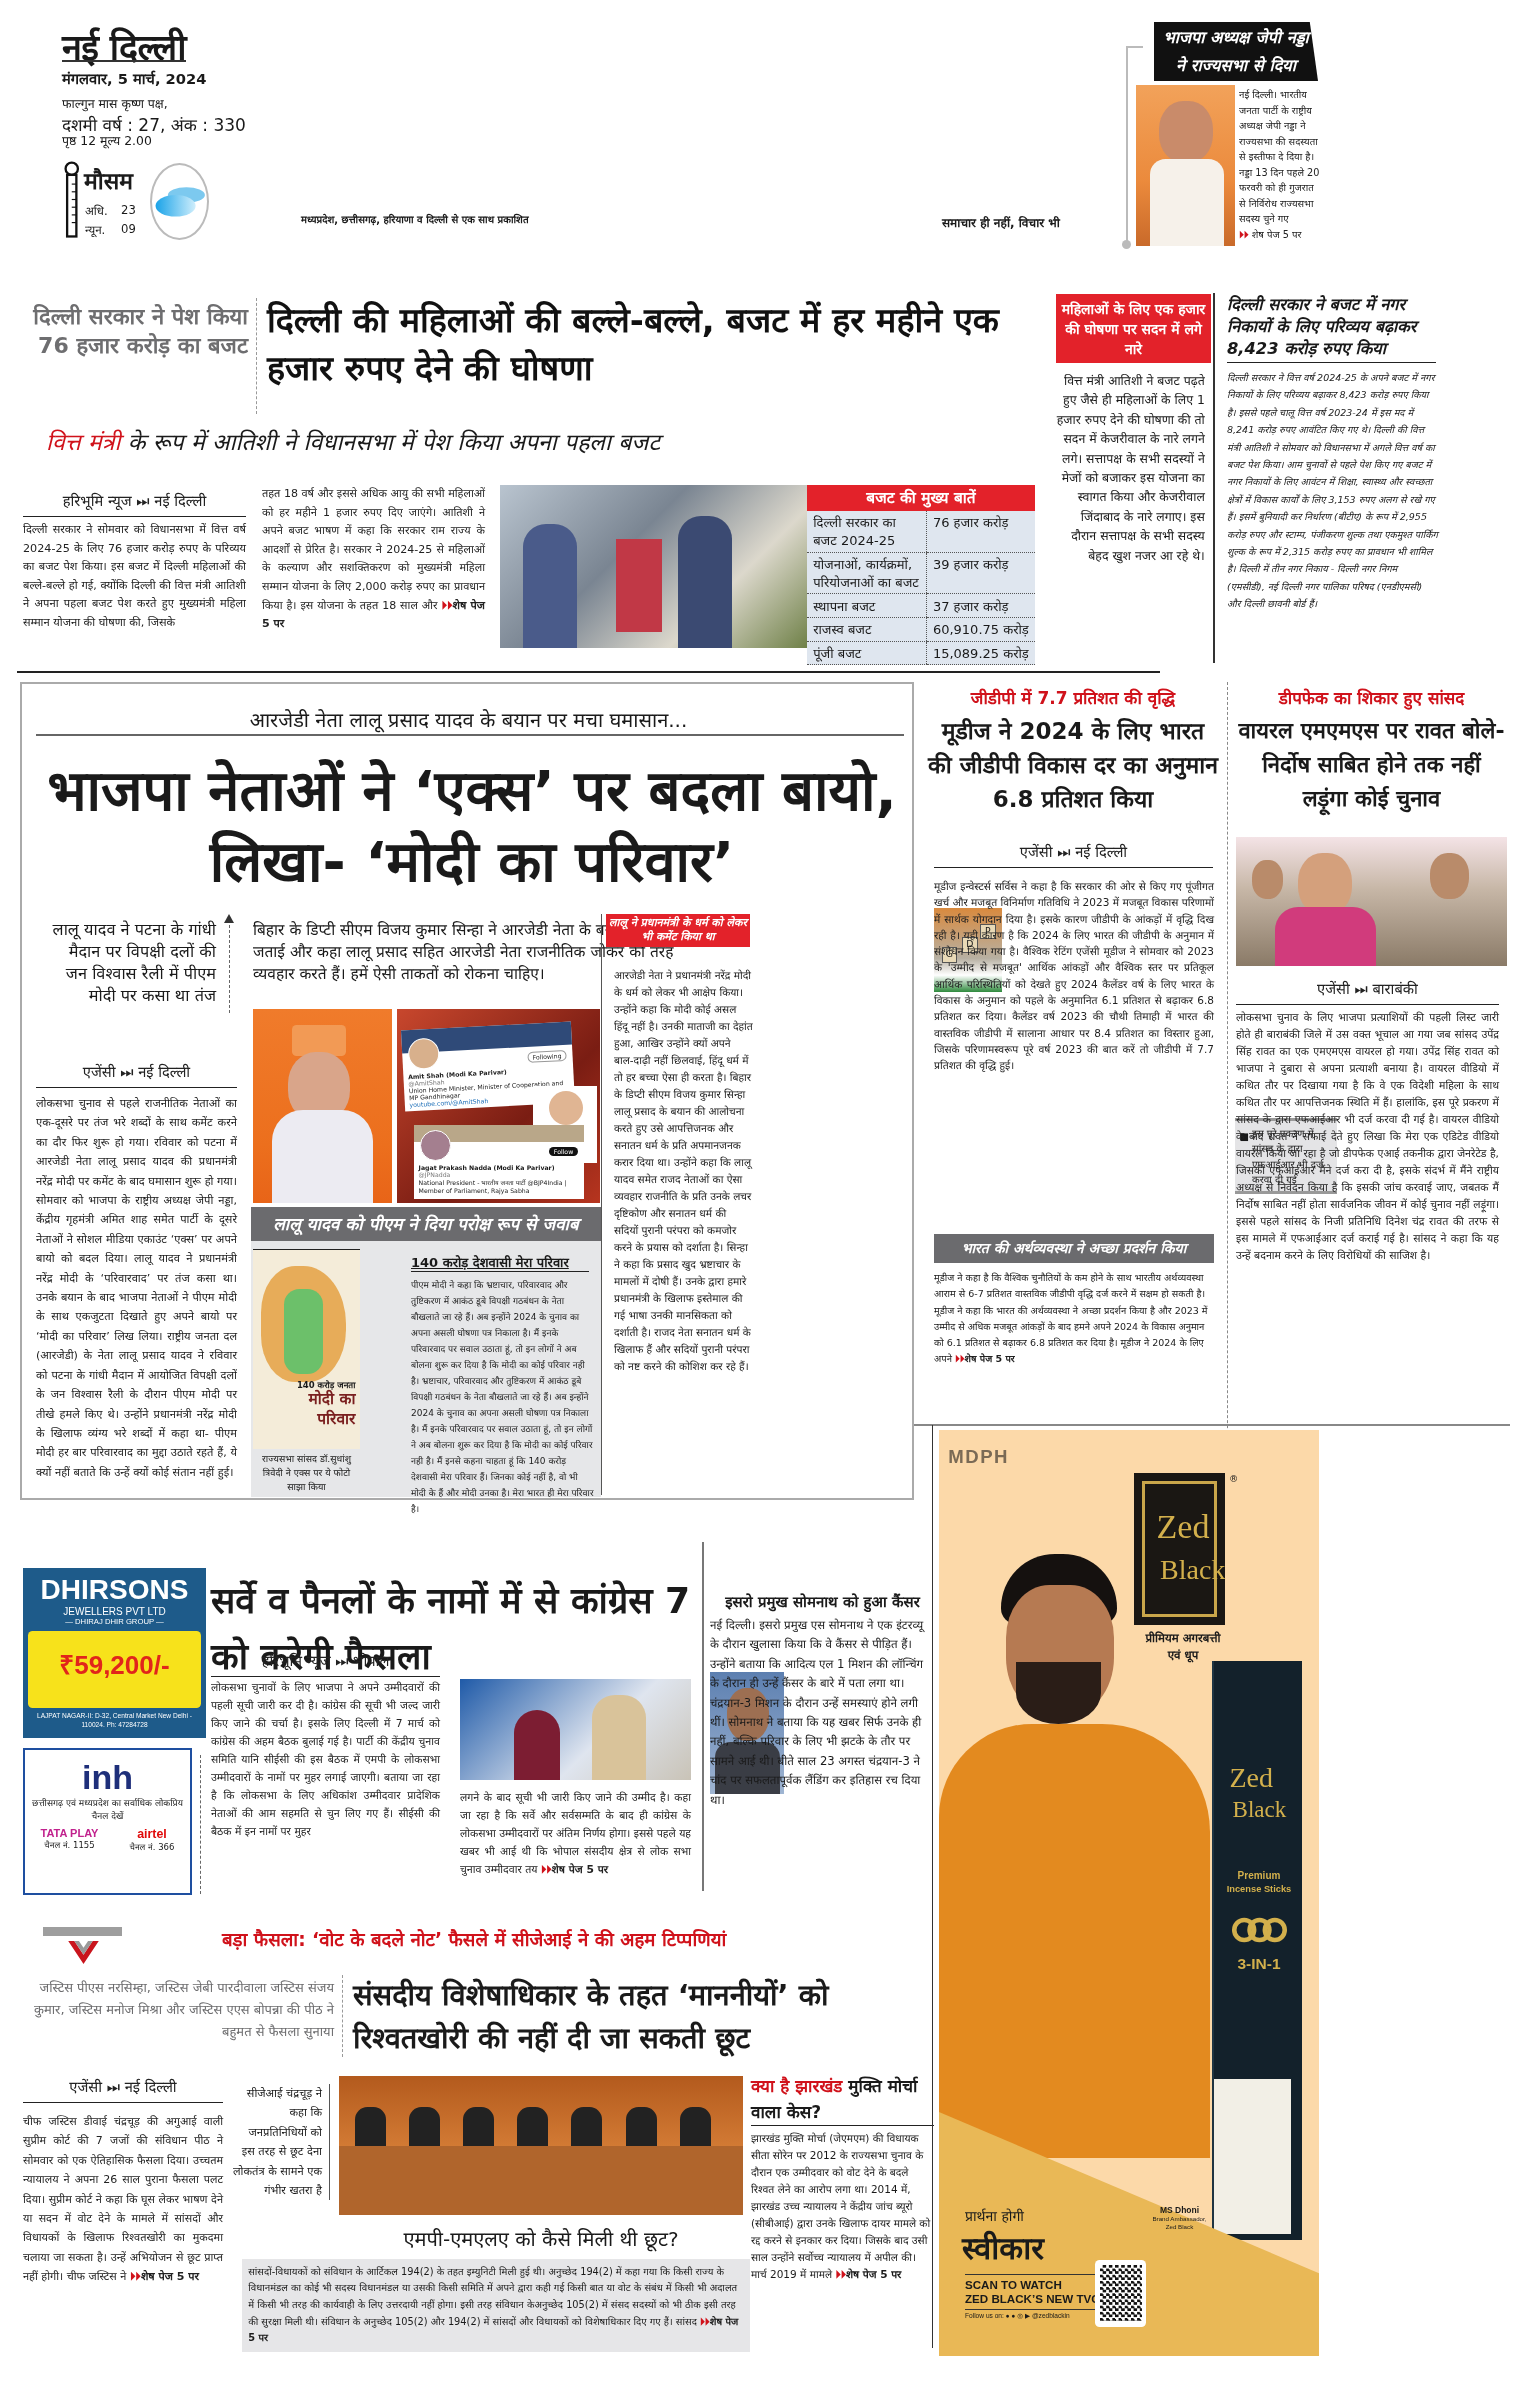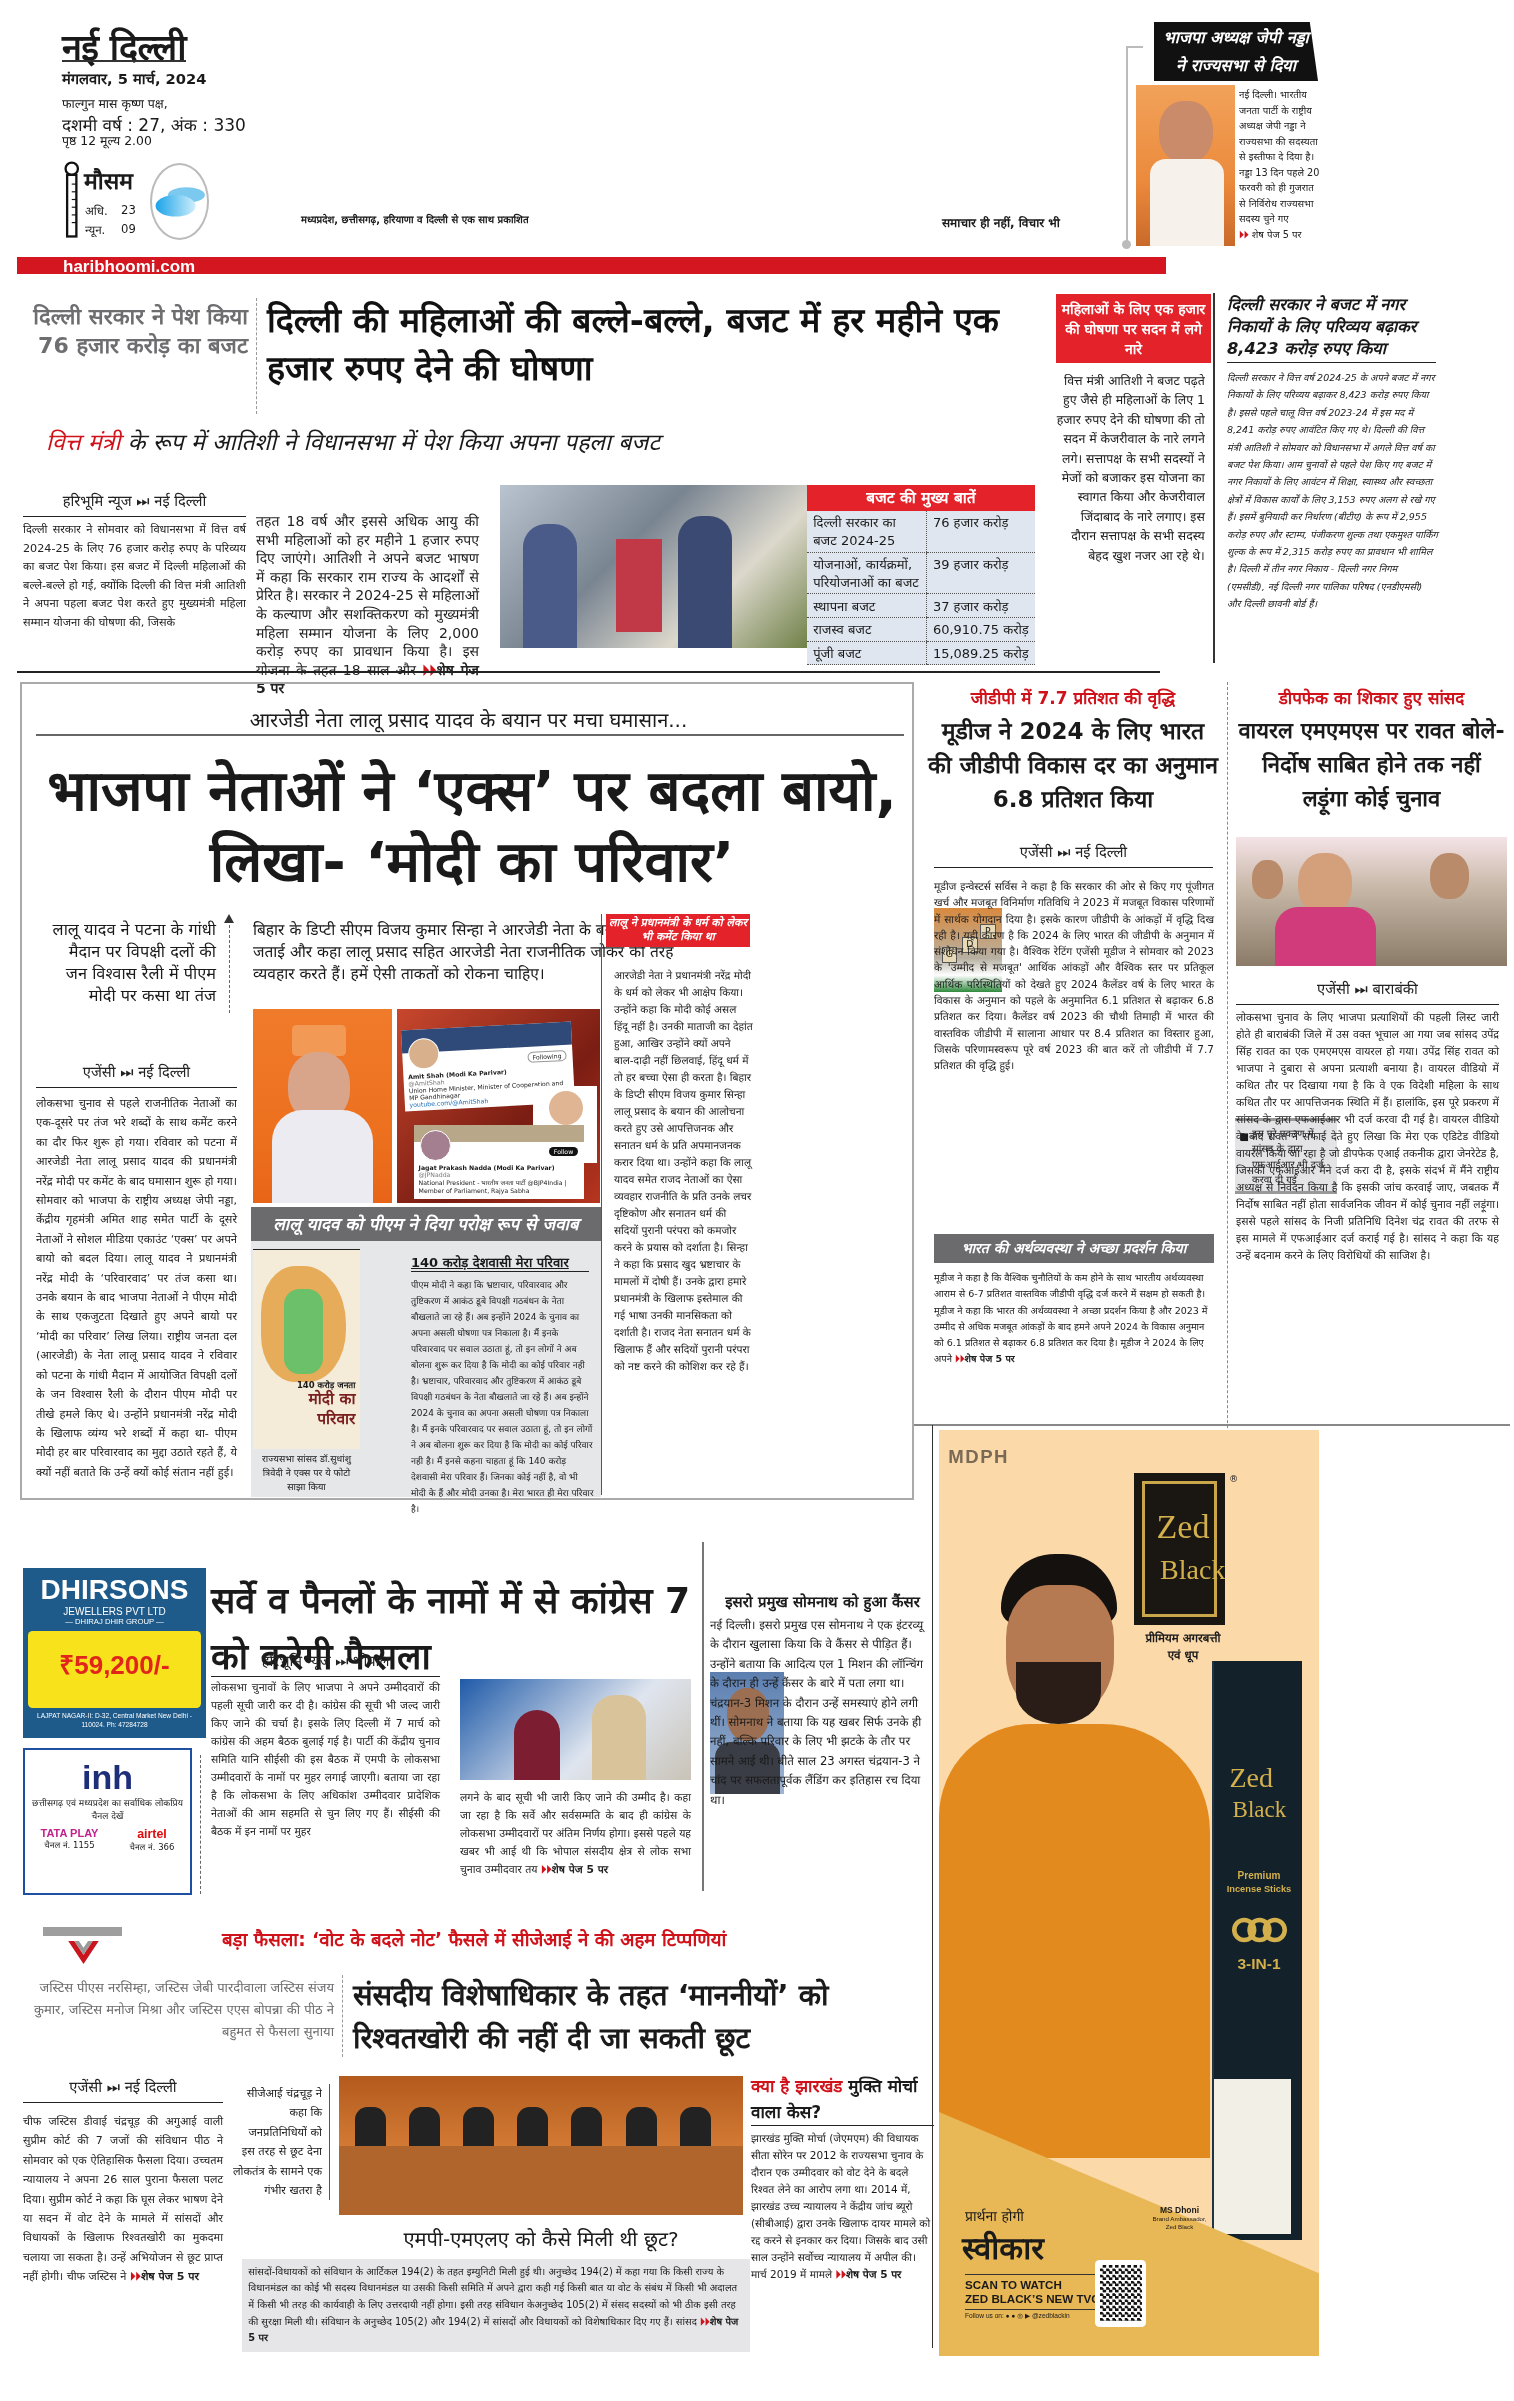--- a/index.html
+++ b/index.html
@@ -69,23 +69,20 @@
           </linearGradient>
         </defs>
         <ellipse cx="42" cy="14" rx="24" ry="10" fill="#7cc9ef"></ellipse>
         <ellipse cx="28" cy="28" rx="26" ry="14" fill="url(#cg)"></ellipse>
       </svg>
   </div>
 
   <div class="abs bold" style="left:301px;top:212px;font-size:10px;">मध्यप्रदेश, छत्तीसगढ़, हरियाणा व दिल्ली से एक साथ प्रकाशित</div>
   <div class="abs bold" style="left:942px;top:214px;font-size:12px;">समाचार ही नहीं, विचार भी</div>
 
-  <div class="abs redbar" style="left:17px;top:257px;width:1149px;height:17px;line-height:17px;">
-    <span style="font-size:17px;">haribhoomi.com</span>
-  </div>
 
   <div class="abs" style="left:1126px;top:48px;width:2.3px;height:198px;background:#bbb;"></div>
   <div class="abs" style="left:1122px;top:240px;width:9.3px;height:9.3px;border-radius:50%;background:#bbb;"></div>
   <div class="abs" style="left:1126px;top:46px;width:17px;height:2.3px;background:#bbb;"></div>
   <div class="abs boxhead" style="left:1154px;top:22px;width:164px;height:59px;font-size:16.3px;line-height:28px;padding:1.5px 7.7px;">भाजपा अध्यक्ष जेपी नड्डा ने राज्यसभा से दिया इस्तीफा</div>
   <div class="img" style="left:1136px;top:85px;width:99px;height:161px;background:linear-gradient(180deg,#f2a25a 0%,#eb8a3c 60%,#c96a2a 100%);">
     <div style="position:absolute;left:23px;top:15.5px;width:54px;height:62px;border-radius:45%;background:#c98b6a;"></div>
     <div style="position:absolute;left:14px;top:74px;width:74px;height:88px;background:#f6f1ea;border-radius:15.5px 15.5px 0 0;"></div>
   </div>
   <div class="abs" style="left:1239px;top:87px;width:84px;font-size:9.7px;line-height:15.5px;color:#222;">
@@ -99,21 +96,21 @@
 <div class="abs bold" style="left:267px;top:296px;width:775px;font-size:34px;line-height:48px;color:#111;">दिल्ली की महिलाओं की बल्ले-बल्ले, बजट में हर महीने एक हजार रुपए देने की घोषणा</div>
 <div class="abs" style="left:46px;top:425px;width:1007px;font-size:23px;font-style:italic;">
   <span style="color:#d0121b;">वित्त मंत्री</span>
   <span>के रूप में आतिशी ने विधानसभा में पेश किया अपना पहला बजट</span>
 </div>
 
 <div class="abs" style="left:23px;top:490px;width:223px;">
   <div class="dateline">हरिभूमि न्यूज ⏭ नई दिल्ली</div>
 </div>
 <div class="abs txt" style="left:23px;top:521px;width:223px;font-size:11.2px;line-height:18.6px;">दिल्ली सरकार ने सोमवार को विधानसभा में वित्त वर्ष 2024-25 के लिए 76 हजार करोड़ रुपए के परिव्यय का बजट पेश किया। इस बजट में दिल्ली महिलाओं की बल्ले-बल्ले हो गई, क्योंकि दिल्ली की वित्त मंत्री आतिशी ने अपना पहला बजट पेश करते हुए मुख्यमंत्री महिला सम्मान योजना की घोषणा की, जिसके</div>
-<div class="abs txt" style="left:256px;top:485px;width:223px;font-size:14px;line-height:18.6px;margin-top:27px;">
+<div class="abs txt" style="left:262px;top:485px;width:223px;font-size:11px;line-height:18.6px;">
   <span>तहत 18 वर्ष और इससे अधिक आयु की सभी महिलाओं को हर महीने 1 हजार रुपए दिए जाएंगे। आतिशी ने अपने बजट भाषण में कहा कि सरकार राम राज्य के आदर्शों से प्रेरित है। सरकार ने 2024-25 से महिलाओं के कल्याण और सशक्तिकरण को मुख्यमंत्री महिला सम्मान योजना के लिए 2,000 करोड़ रुपए का प्रावधान किया है। इस योजना के तहत 18 साल और</span>
   <span class="more">⏵⏵</span><b>शेष पेज 5 पर</b>
 </div>
 <div class="img" style="left:500px;top:485px;width:310px;height:163px;background:linear-gradient(135deg,#b9c4cf,#7a8592 40%,#dcd8cc 70%,#6d7f45);">
   <div style="position:absolute;left:116px;top:54px;width:46px;height:93px;background:#c13846;"></div>
   <div style="position:absolute;left:178px;top:31px;width:54px;height:132px;background:#3b4a72;border-radius:23px 23px 0 0;"></div>
   <div style="position:absolute;left:23px;top:39px;width:54px;height:124px;background:#4a5b8a;border-radius:23px 23px 0 0;"></div>
 </div>
 
 <div class="abs" style="left:807px;top:485px;width:228px;">

